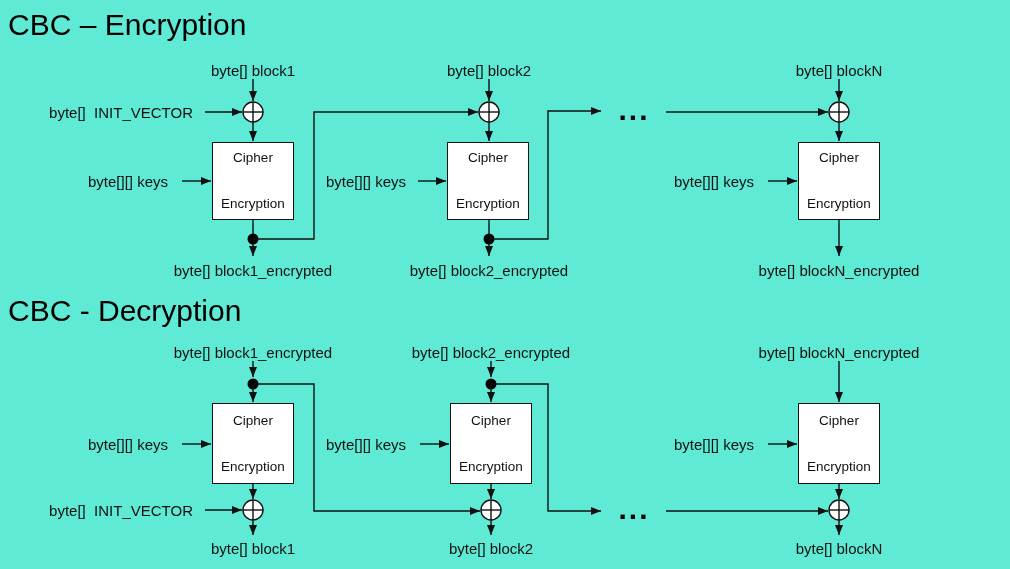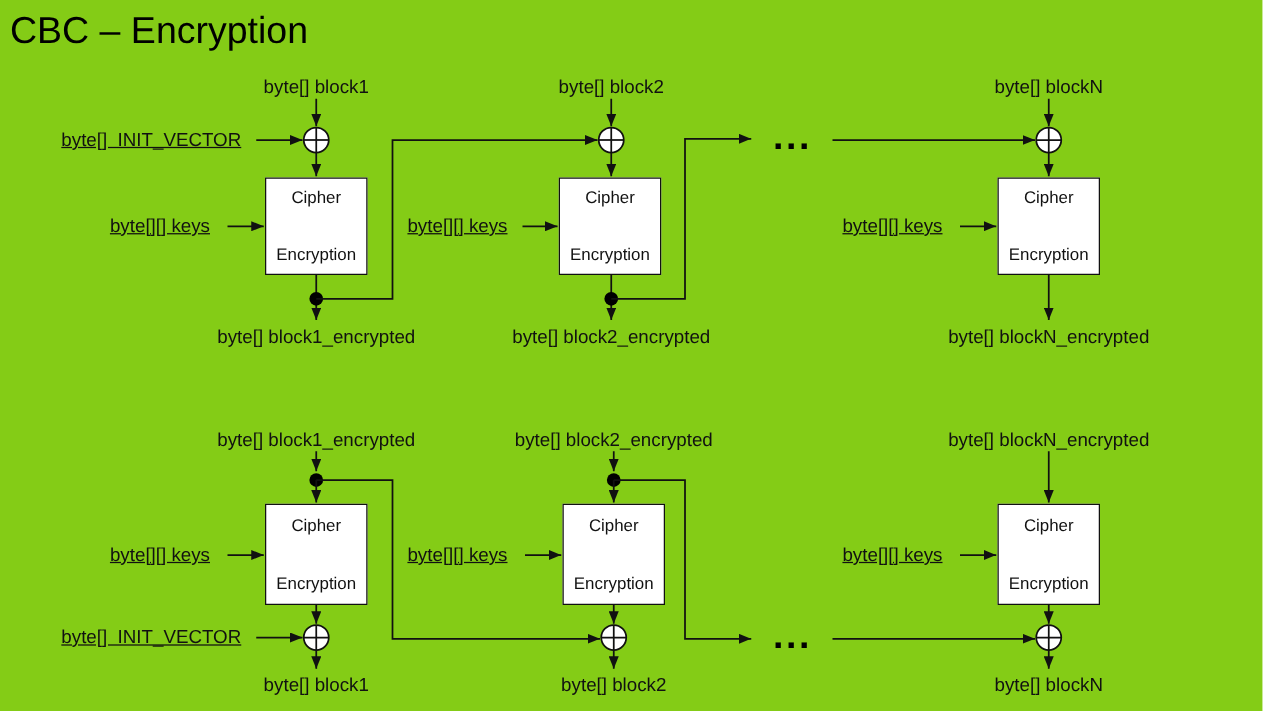--- a/index.html
+++ b/index.html
@@ -1,21 +1,21 @@
 <!DOCTYPE html>
 <html><head>
 <meta charset="utf-8">
 <style>
   html,body { margin:0; padding:0; background:#fff; }
-  .stage { position:relative; width:1010px; height:569px; background:#84cc16;
+  .stage { position:relative; width:1010px; height:569px; background:#5eead4;
            font-family:"Liberation Sans", sans-serif; color:#111; overflow:hidden; }
   .title { position:absolute; font-size:30px; color:#000; white-space:pre; }
   .lbl   { position:absolute; font-size:15px; color:#111; white-space:pre;
            transform:translate(-50%,-50%); }
-  .lbl.ralign { transform:translateY(-50%);text-decoration:underline; }
+  .lbl.ralign { transform:translateY(-50%); }
   .cbox  { position:absolute; width:82px; box-sizing:border-box; border:1.5px solid #111;
            background:#fff; display:flex; flex-direction:column; align-items:center;
            justify-content:center; font-size:13.5px; line-height:18px; text-align:left;gap:28px; }
   .dots  { position:absolute; transform:translate(-50%,-50%); font-size:30px;
            font-weight:bold; letter-spacing:2px; color:#000; }
   svg.wires { position:absolute; left:0; top:0; }
   svg.wires line, svg.wires polyline, svg.wires circle.xor { stroke:#111; stroke-width:1.4; fill:none; }
   svg.wires circle.dot { fill:#000; stroke:none; }
   svg.wires circle.xor { fill:#fff; }
 </style>
@@ -112,20 +112,21 @@
       <g>
         <circle class="xor" cx="839" cy="510" r="10"></circle>
         <line x1="829" y1="510" x2="849" y2="510"></line>
         <line x1="839" y1="500" x2="839" y2="520"></line>
       </g>
       <line x1="839" y1="520" x2="839" y2="535" marker-end="url(#ah)"></line>
     </g>
   </svg>
 
   <div class="title" style="left:8px; top:8px;">CBC – Encryption</div>
+  <div class="title" style="left:8px; top:294px;">CBC - Decryption</div>
 
   <div class="lbl" style="left:253px; top:70px;">byte[] block1</div>
   <div class="lbl" style="left:489px; top:70px;">byte[] block2</div>
   <div class="lbl" style="left:839px; top:70px;">byte[] blockN</div>
 
   <div class="lbl ralign" style="right:817px; top:112px;">byte[]  INIT_VECTOR</div>
 
   <div class="lbl ralign" style="right:842px; top:181px;">byte[][] keys</div>
   <div class="lbl ralign" style="right:604px; top:181px;">byte[][] keys</div>
   <div class="lbl ralign" style="right:256px; top:181px;">byte[][] keys</div>

